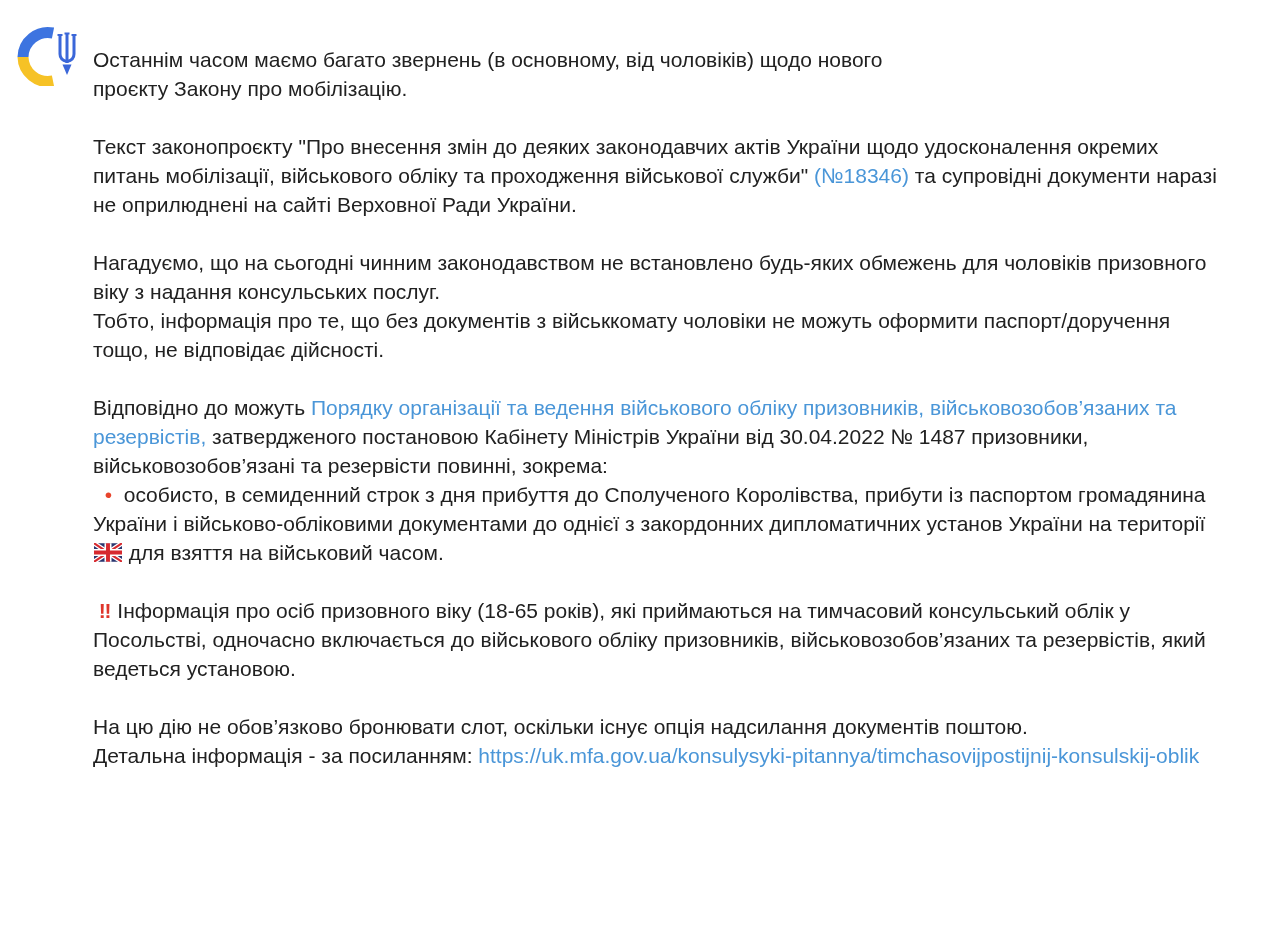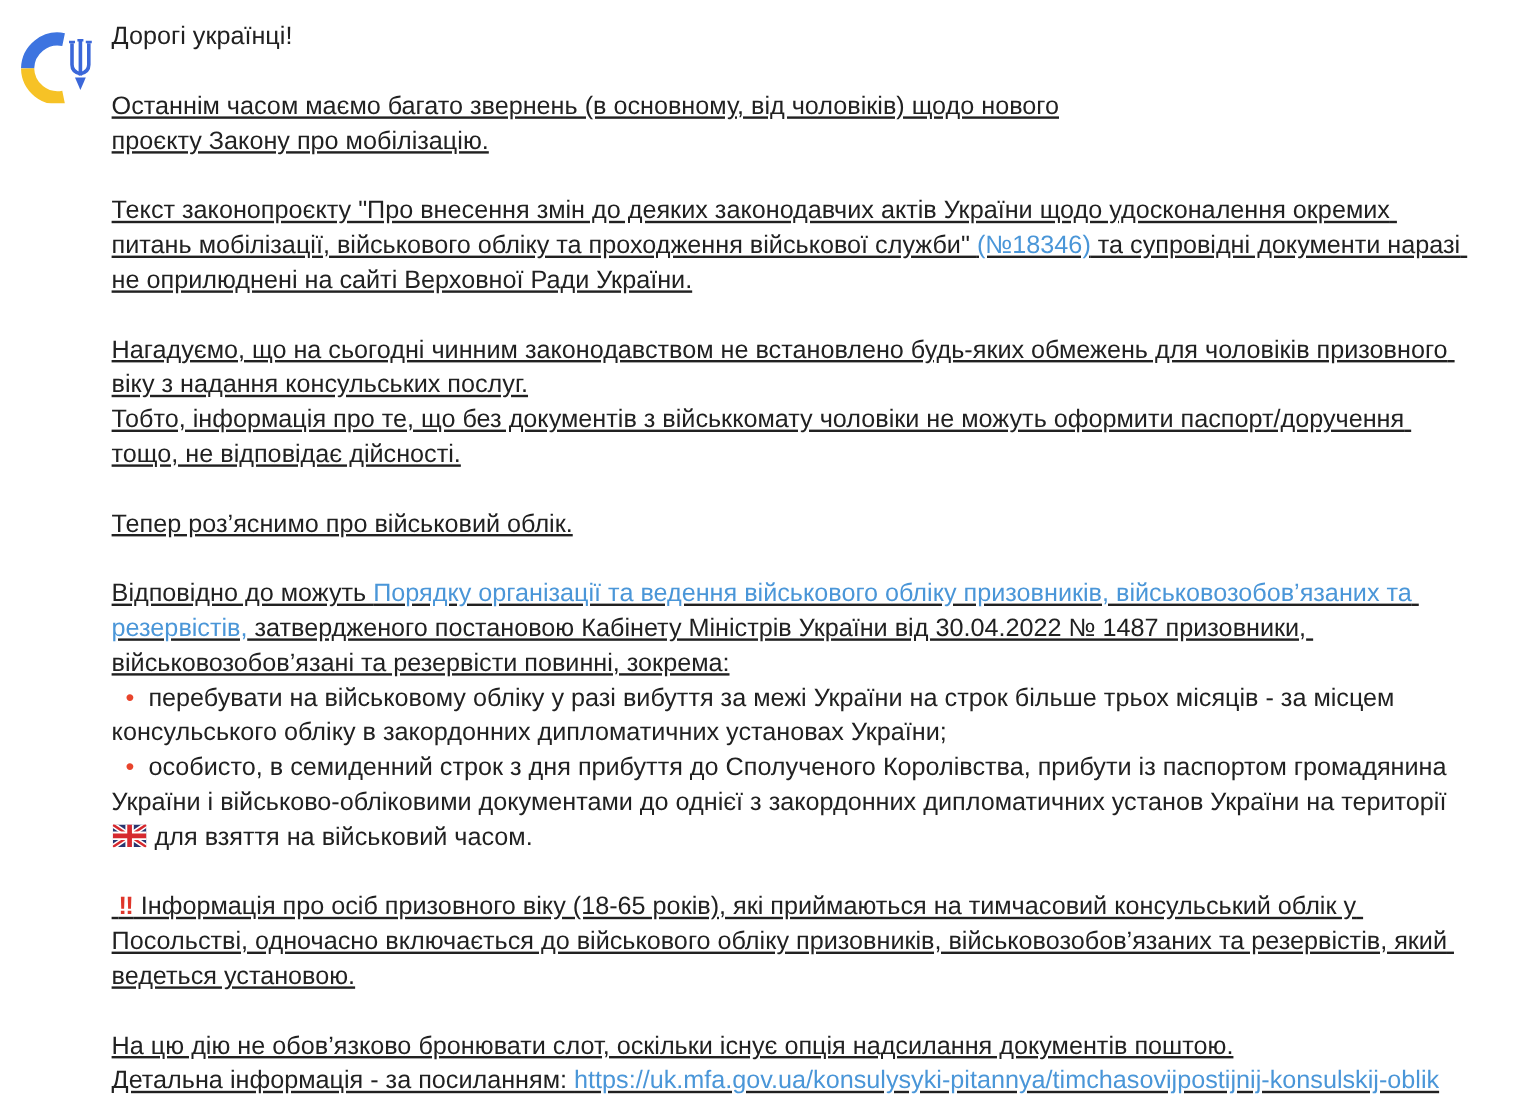--- a/index.html
+++ b/index.html
@@ -34,21 +34,21 @@
     min-width: 0;
     font-size: 21px;
     line-height: 29px;
   }
   .channel-name {
     color: var(--title, #2d9cb8);
     cursor: pointer;
   }
   .greeting { white-space: pre-wrap; }
   .paragraph { white-space: pre-wrap; }
-  .paragraph.gap { margin-top: 29px; text-decoration: underline; }
+  .paragraph.gap { margin-top: 29px; }
   .t { color: var(--body_text, #212121); }
   .link {
     color: var(--link, #4a96d8);
     cursor: pointer;
   }
   .bullet { color: var(--bullet, #e8442c); }
   .alert {
     color: var(--alert, #df362b);
     font-weight: bold;
   }
@@ -87,30 +87,27 @@
           <path d="M47.5 17 h5"></path>
           <path d="M61.5 17 h5"></path>
           <path d="M54.5 15.5 h5"></path>
         </g>
         <path class="tryzub-fill" d="M52.5 46.5 L57 57 L61.5 46.5 Z"></path>
       </g>
     </svg>
   </div>
 
   <div class="content">
-    <div class="greeting">Дорогі українці!</div>
     <div>
         <div class="paragraph gap"><span class="t">Останнім часом маємо багато звернень (в основному, від чоловіків) щодо нового
 проєкту Закону про мобілізацію.</span></div>
         <div class="paragraph gap"><span class="t">Текст законопроєкту "Про внесення змін до деяких законодавчих актів України щодо удосконалення окремих питань мобілізації, військового обліку та проходження військової служби" </span><span class="link">(№18346)</span><span class="t"> та супровідні документи наразі не оприлюднені на сайті Верховної Ради України.</span></div>
         <div class="paragraph gap"><span class="t">Нагадуємо, що на сьогодні чинним законодавством не встановлено будь-яких обмежень для чоловіків призовного віку з надання консульських послуг.
 Тобто, інформація про те, що без документів з військкомату чоловіки не можуть оформити паспорт/доручення тощо, не відповідає дійсності.</span></div>
-        <div class="paragraph gap"><span class="t">Тепер роз’яснимо про військовий облік.</span></div>
         <div class="paragraph gap"><span class="t">Відповідно до можуть </span><span class="link">Порядку організації та ведення військового обліку призовників, військовозобов’язаних та резервістів,</span><span class="t"> затвердженого постановою Кабінету Міністрів України від 30.04.2022 № 1487 призовники, військовозобов’язані та резервісти повинні, зокрема:</span></div>
-        <div class="paragraph"><span class="bullet">  •  </span><span class="t">перебувати на військовому обліку у разі вибуття за межі України на строк більше трьох місяців - за місцем консульського обліку в закордонних дипломатичних установах України;</span></div>
         <div class="paragraph"><span class="bullet">  •  </span><span class="t">особисто, в семиденний строк з дня прибуття до Сполученого Королівства, прибути із паспортом громадянина України і військово-обліковими документами до однієї з закордонних дипломатичних установ України на території </span><svg class="uk-flag" width="28" height="19" viewBox="0 0 30 20">
     <rect class="flag-bg" x="0" y="0" width="30" height="20" rx="2"></rect>
     <path d="M0 0 L30 20 M30 0 L0 20" stroke="#ffffff" stroke-width="5"></path>
     <path class="flag-red" d="M0 0 L30 20 M30 0 L0 20" fill="none" stroke-width="2.2"></path>
     <path d="M15 0 V20 M0 10 H30" stroke="#ffffff" stroke-width="7.5"></path>
     <path class="flag-red" d="M15 0 V20 M0 10 H30" fill="none" stroke-width="4.2"></path>
   </svg><span class="t"> для взяття на військовий часом.</span></div>
         <div class="paragraph gap"><span class="alert"> ‼</span><span class="t"> Інформація про осіб призовного віку (18-65 років), які приймаються на тимчасовий консульський облік у Посольстві, одночасно включається до військового обліку призовників, військовозобов’язаних та резервістів, який ведеться установою.</span></div>
         <div class="paragraph gap"><span class="t">На цю дію не обов’язково бронювати слот, оскільки існує опція надсилання документів поштою.
 Детальна інформація - за посиланням: </span><span class="link">https://uk.mfa.gov.ua/konsulysyki-pitannya/timchasovijpostijnij-konsulskij-oblik</span></div>

